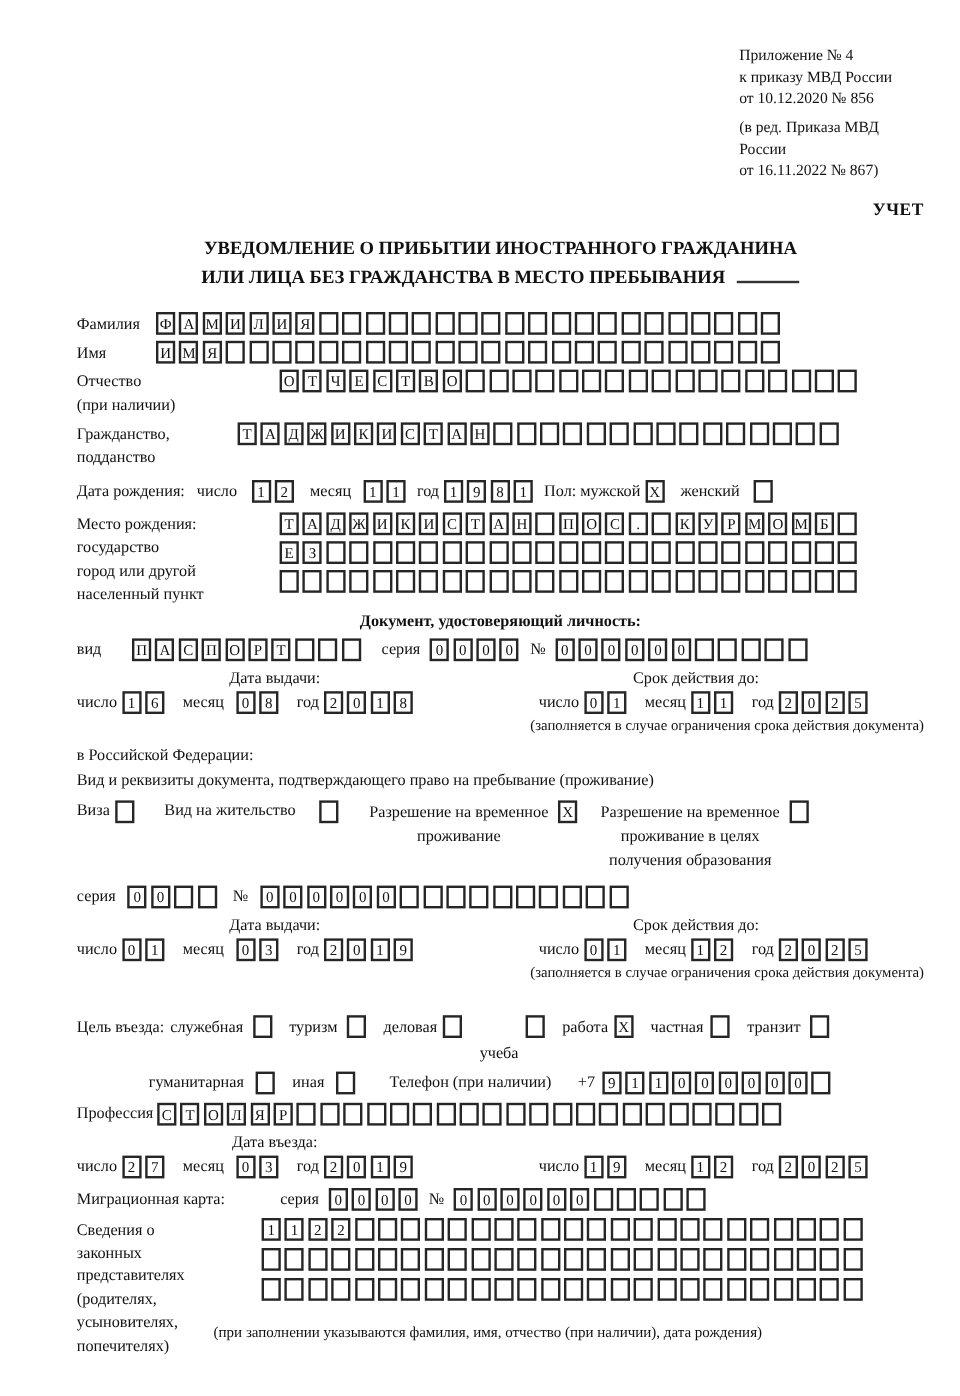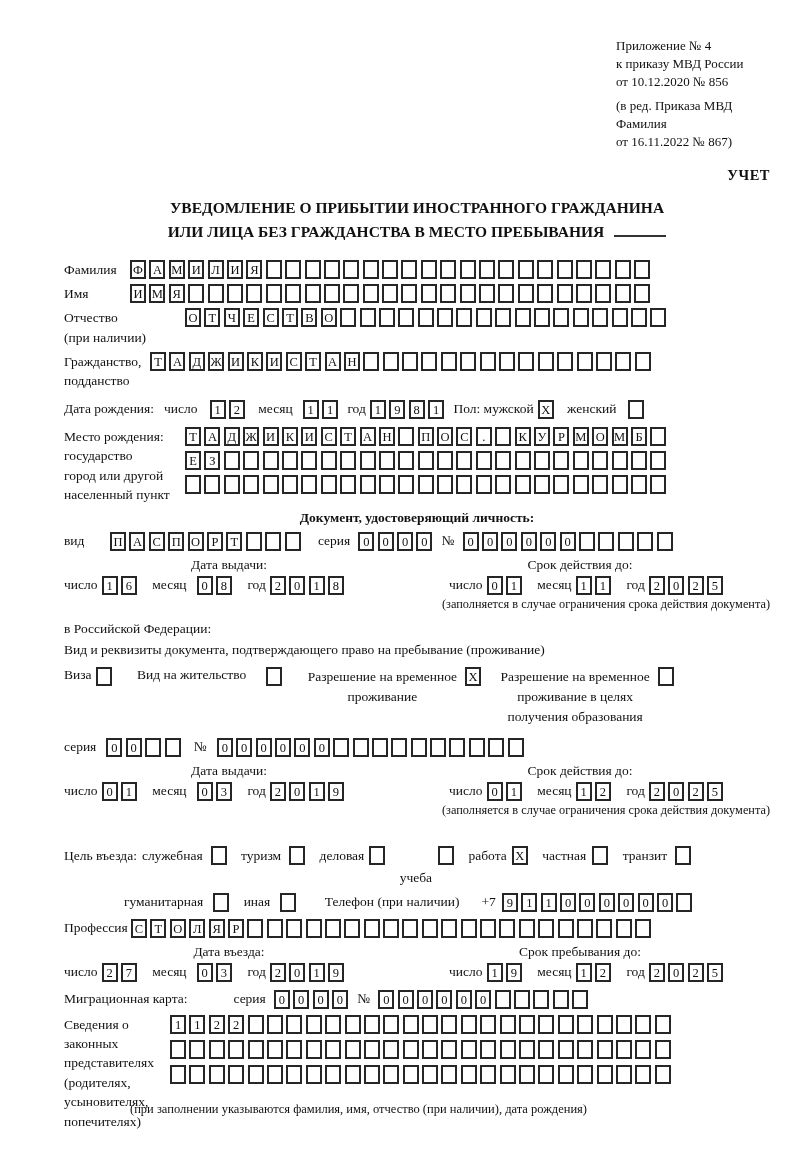--- a/index.html
+++ b/index.html
@@ -17,21 +17,21 @@
 
   
   .title { text-align: center; font-weight: bold; font-size: 15.5px; line-height: 1.55; margin-top: 12px; }
   .blank-line { display:inline-block; width:52px; border-bottom:2px solid #333; height:14px; margin-left:10px; }
 
   .sec-title { font-weight: bold; font-size: 13.5px; margin-top: 24px; letter-spacing:.2px; }
 
   .form-body { margin-top: 16px; }
 
   .frow { display:flex; align-items:center; margin-bottom:5px; }
-  .frow.top { align-items:flex-start; }
+  .frow.top { align-items:flex-start;gap:48px; }
   .lbl { font-size:13.5px; flex-shrink:0; }
   .lblcol { font-size:13.5px; line-height:1.44; flex-shrink:0; }
 
   .cells { display:inline-flex; flex-wrap:nowrap; }
   .cell {
     width:16px; height:19px; border:2px solid #262626; margin-right:3.4px;
     font-family:"Liberation Serif", serif; font-size:12.5px; line-height:16px;
     text-align:center; flex-shrink:0; display:inline-block; color:#111;
   }
 
@@ -70,21 +70,21 @@
 </head>
 <body>
 
 <div class="page">
 
   <div class="appendix">
     <div>Приложение № 4</div>
     <div>к приказу МВД России</div>
     <div>от 10.12.2020 № 856</div>
     <div class="grp2">
-      <div>(в ред. Приказа МВД Фамилия</div>
+      <div>(в ред. Приказа МВД России</div>
       <div>от 16.11.2022 № 867)</div>
     </div>
   </div>
 
   <div class="forma">УЧЕТ</div>
 
   <div class="title">
     <div>УВЕДОМЛЕНИЕ О ПРИБЫТИИ ИНОСТРАННОГО ГРАЖДАНИНА</div>
     <div><span>ИЛИ ЛИЦА БЕЗ ГРАЖДАНСТВА В МЕСТО ПРЕБЫВАНИЯ</span><span class="blank-line"></span></div>
   </div>
@@ -651,21 +651,20 @@
           <span class="cell"></span>
           <span class="cell"></span>
           <span class="cell"></span>
           <span class="cell"></span>
         </span>
     </div>
 
     <div class="dateblock">
       <div class="dheads">
         <span class="dh left">Дата въезда:</span>
-        <span class="dh right">Срок пребывания до:</span>
       </div>
       <div class="dline">
         <span class="dgroup left">
           <span class="dg-lbl">число</span>
           <span class="cells">
               <span class="cell">2</span>
               <span class="cell">7</span>
             </span>
           <span class="dg-lbl dg-sp" style="margin-right:10px;">месяц</span>
           <span class="cells">

